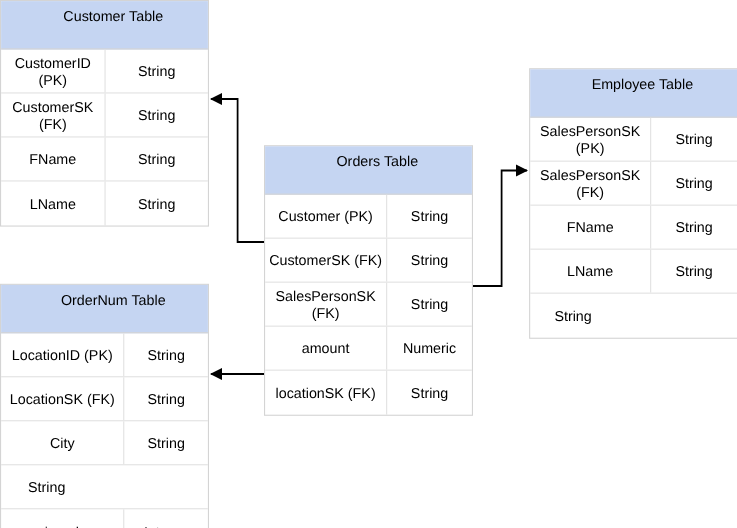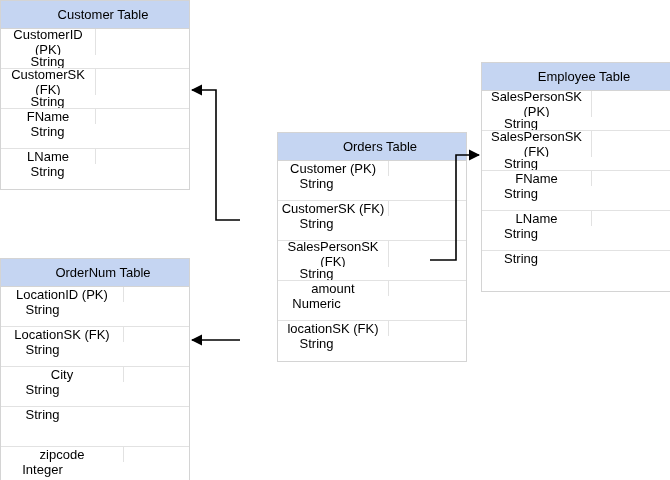--- a/index.html
+++ b/index.html
@@ -32,33 +32,32 @@
     border-collapse: collapse;
   }
 
   .tbl-header {
     box-sizing: border-box;
     background: #c5d5f2;
     border-bottom: 1px solid #d4d4d4;
     text-align: center;
     font-size: 13px;
     line-height: 28px;
-    height: 28px;
+    height: 44px;
     color: #000;
     white-space: nowrap;
     overflow: hidden;
     padding-left: 16px;
   }
 
   .tbl-row {
     box-sizing: border-box;
     display: flex;
     height: 40px;
     border-bottom: 1px solid #e2e2e2;
-    flex-direction: column;
   }
   .tbl-row.last {
     border-bottom: none;
   }
 
   .cell {
     box-sizing: border-box;
     display: flex;
     align-items: center;
     justify-content: center;
@@ -71,21 +70,21 @@
   .cell.name {
     border-right: 1px solid #e2e2e2;
   }
 
   
   #tbl-customer { left: 0px; top: 0px; width: 190px; }
   #tbl-customer .cell.name { width: 95px; }
   #tbl-customer .cell.type { width: 93px; }
 
   
-  #tbl-orders { left: 240px; top: 132px; width: 190px; margin-left: 37px; }
+  #tbl-orders { left: 240px; top: 132px; width: 190px; }
   #tbl-orders .cell.name { width: 111px; }
   #tbl-orders .cell.type { width: 77px; }
 
   
   #tbl-employee { left: 481px; top: 62px; width: 190px; }
   #tbl-employee .cell.name { width: 110px; }
   #tbl-employee .cell.type { width: 78px; }
 
   
   #tbl-location { left: 0px; top: 258px; width: 190px; }

